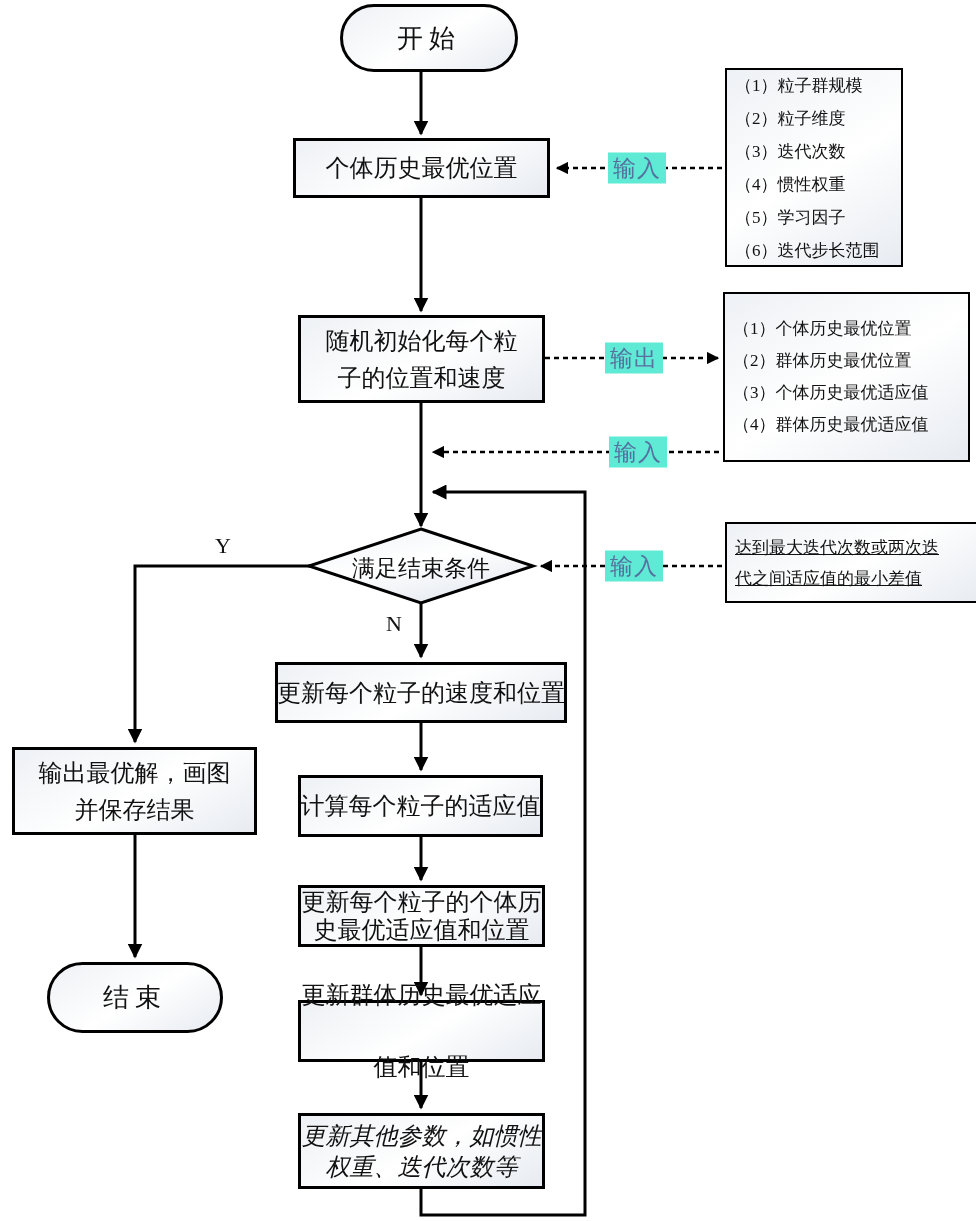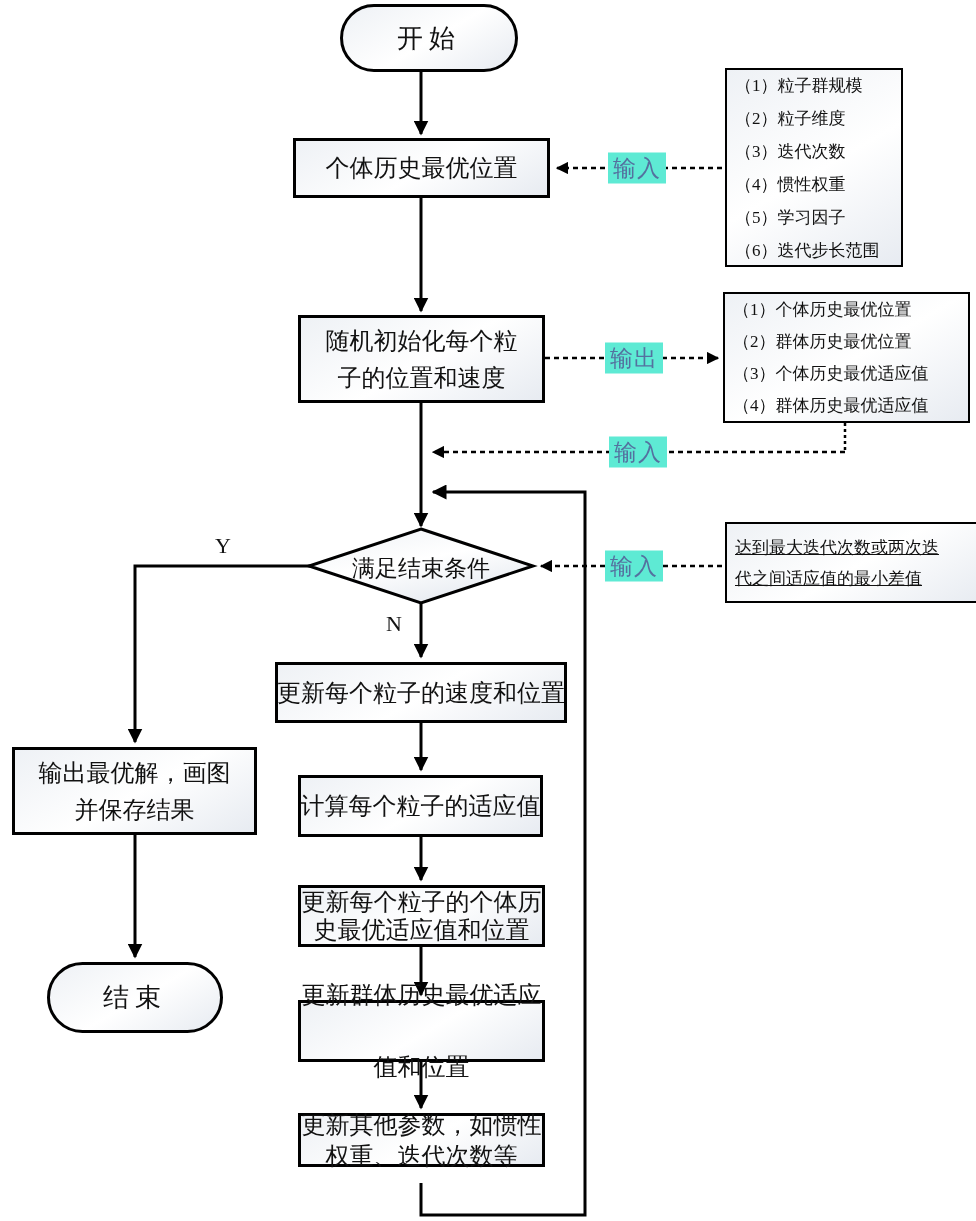--- a/index.html
+++ b/index.html
@@ -121,21 +121,21 @@
     <span class="li">（4）惯性权重</span>
     <span class="li">（5）学习因子</span>
     <span class="li">（6）迭代步长范围</span>
   </div>
 
   <div class="node process" style="left:298px;top:315px;width:247px;height:88px;line-height:37px;">
     <span class="ln">随机初始化每个粒</span>
     <span class="ln">子的位置和速度</span>
   </div>
 
-  <div class="node side-box tight" style="left:723px;top:292px;width:247px;height:131px;">
+  <div class="node side-box tight" style="left:723px;top:292px;width:247px;height:170px;">
     <span class="li">（1）个体历史最优位置</span>
     <span class="li">（2）群体历史最优位置</span>
     <span class="li">（3）个体历史最优适应值</span>
     <span class="li">（4）群体历史最优适应值</span>
   </div>
 
   <div class="node side-box wrap2" style="left:725px;top:522px;width:261px;height:81px;text-decoration:underline;">
     <span class="li">达到最大迭代次数或两次迭</span>
     <span class="li">代之间适应值的最小差值</span>
   </div>
@@ -153,21 +153,21 @@
   <div class="node process" style="left:298px;top:885px;width:247px;height:62px;line-height:28px;">
     <span class="ln">更新每个粒子的个体历</span>
     <span class="ln">史最优适应值和位置</span>
   </div>
 
   <div class="node process" style="left:298px;top:1000px;width:247px;height:62px;line-height:28px;gap:44px;">
     <span class="ln">更新群体历史最优适应</span>
     <span class="ln">值和位置</span>
   </div>
 
-  <div class="node process" style="left:298px;top:1113px;width:247px;height:54px;line-height:31px;">
+  <div class="node process" style="left:298px;top:1113px;width:247px;height:76px;line-height:31px;font-style:italic;">
     <span class="ln">更新其他参数，如惯性</span>
     <span class="ln">权重、迭代次数等</span>
   </div>
 
   <div class="node process" style="left:12px;top:747px;width:245px;height:88px;line-height:37px;">
     <span class="ln">输出最优解，画图</span>
     <span class="ln">并保存结果</span>
   </div>
 
   <div class="node oval" style="left:47px;top:962px;width:176px;height:71px;">

